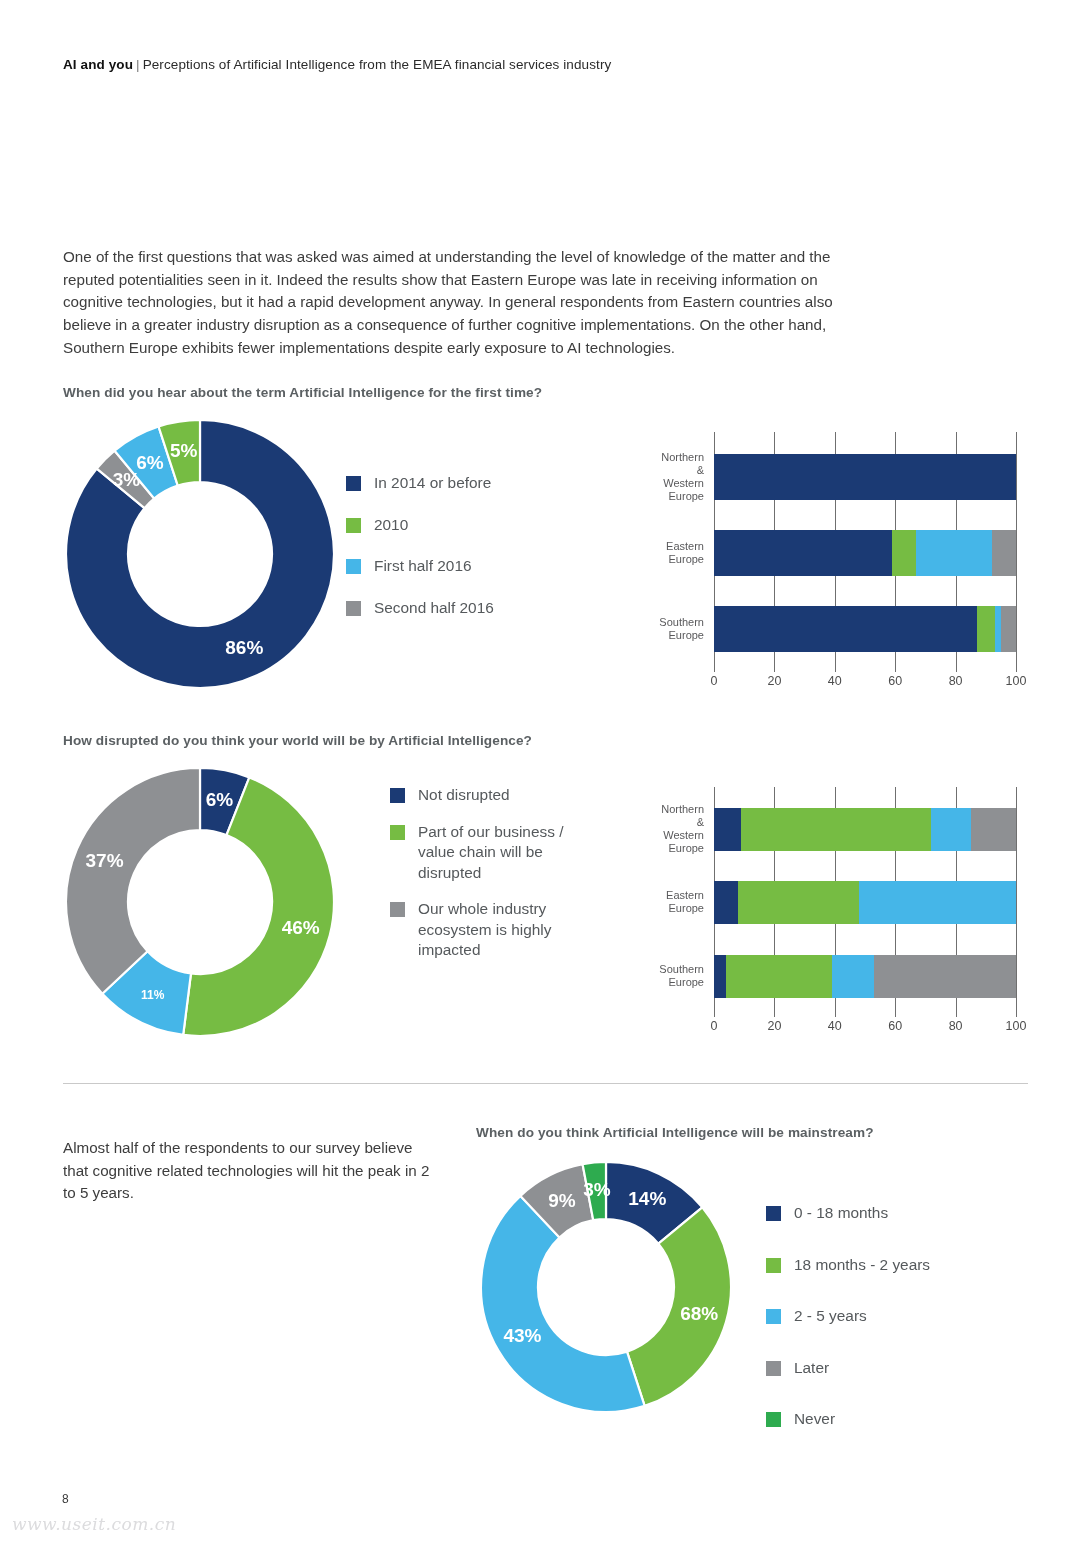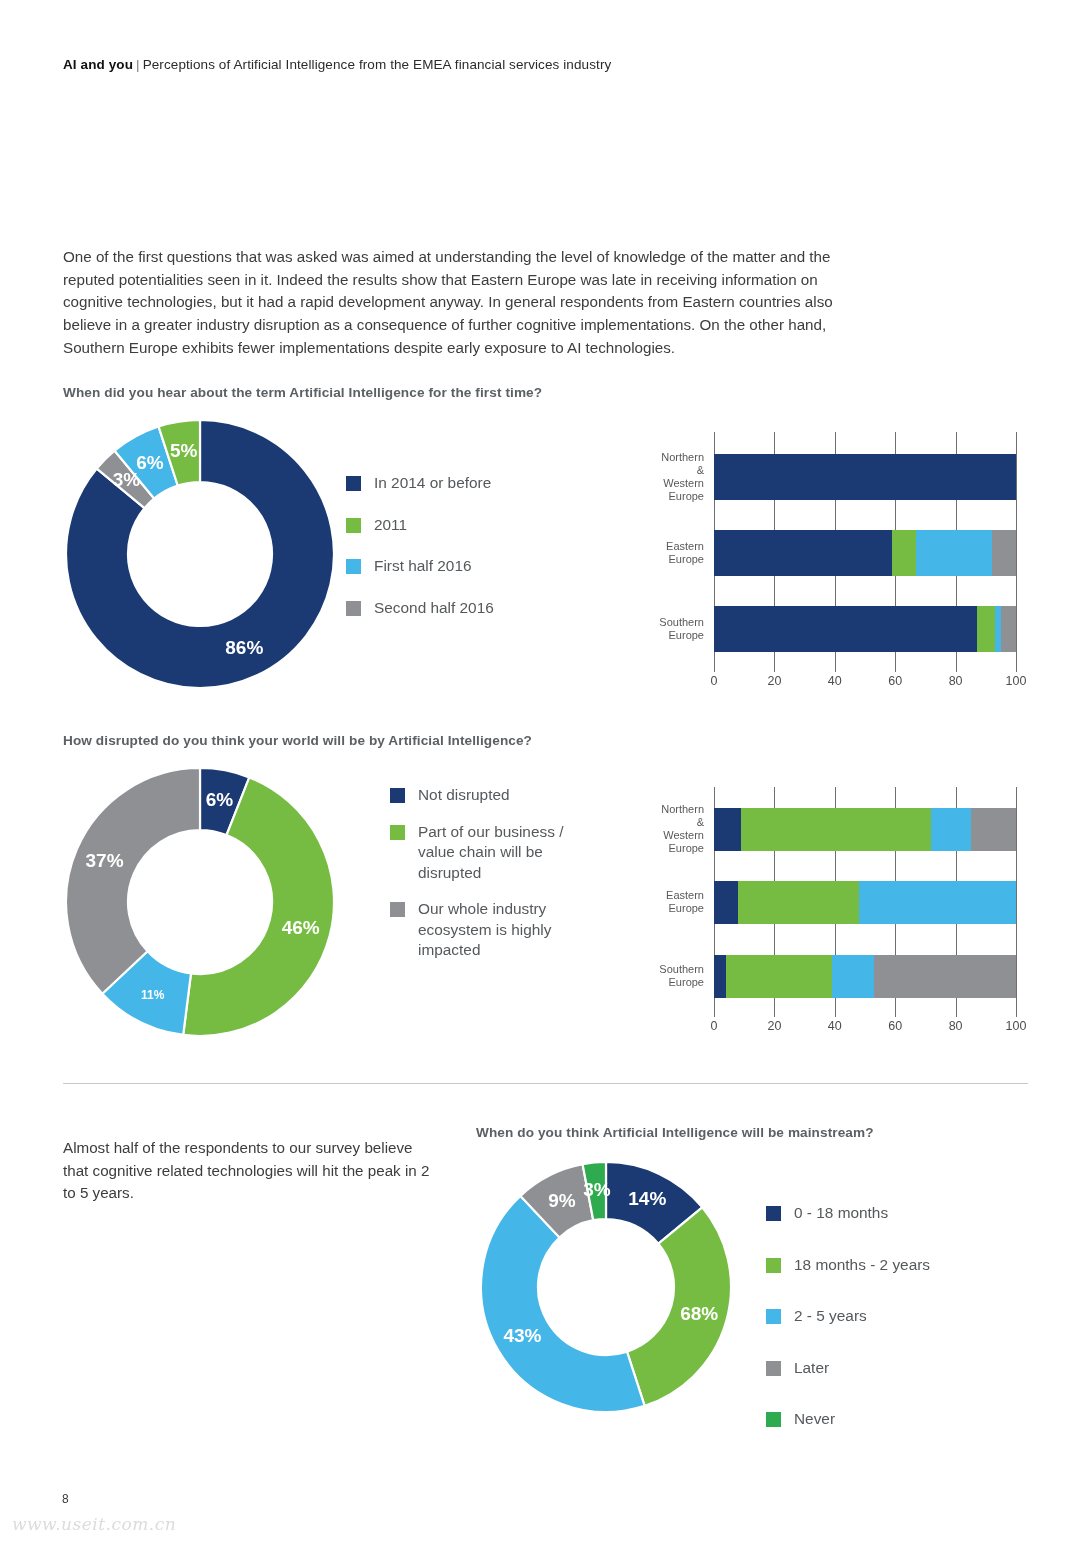--- a/index.html
+++ b/index.html
@@ -192,21 +192,21 @@
     </div>
 </div>
 
 <div class="legend" id="legend1">
     <div class="legend-item">
       <span class="legend-swatch" style="background: rgb(27, 58, 116);"></span>
       <span class="legend-text">In 2014 or before</span>
     </div>
     <div class="legend-item">
       <span class="legend-swatch" style="background: rgb(118, 188, 67);"></span>
-      <span class="legend-text">2011</span>
+      <span class="legend-text">2010</span>
     </div>
     <div class="legend-item">
       <span class="legend-swatch" style="background: rgb(69, 182, 232);"></span>
       <span class="legend-text">First half 2016</span>
     </div>
     <div class="legend-item">
       <span class="legend-swatch" style="background: rgb(142, 144, 147);"></span>
       <span class="legend-text">Second half 2016</span>
     </div>
   </div>

